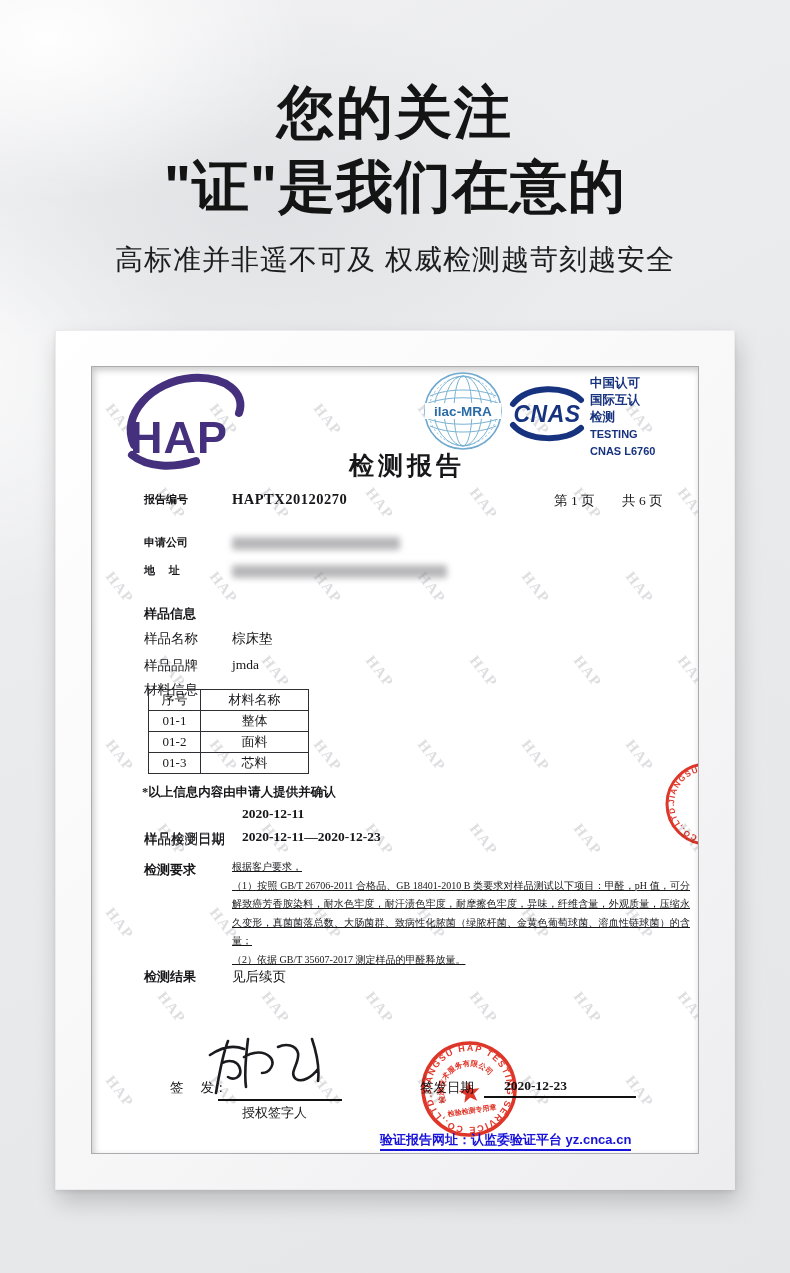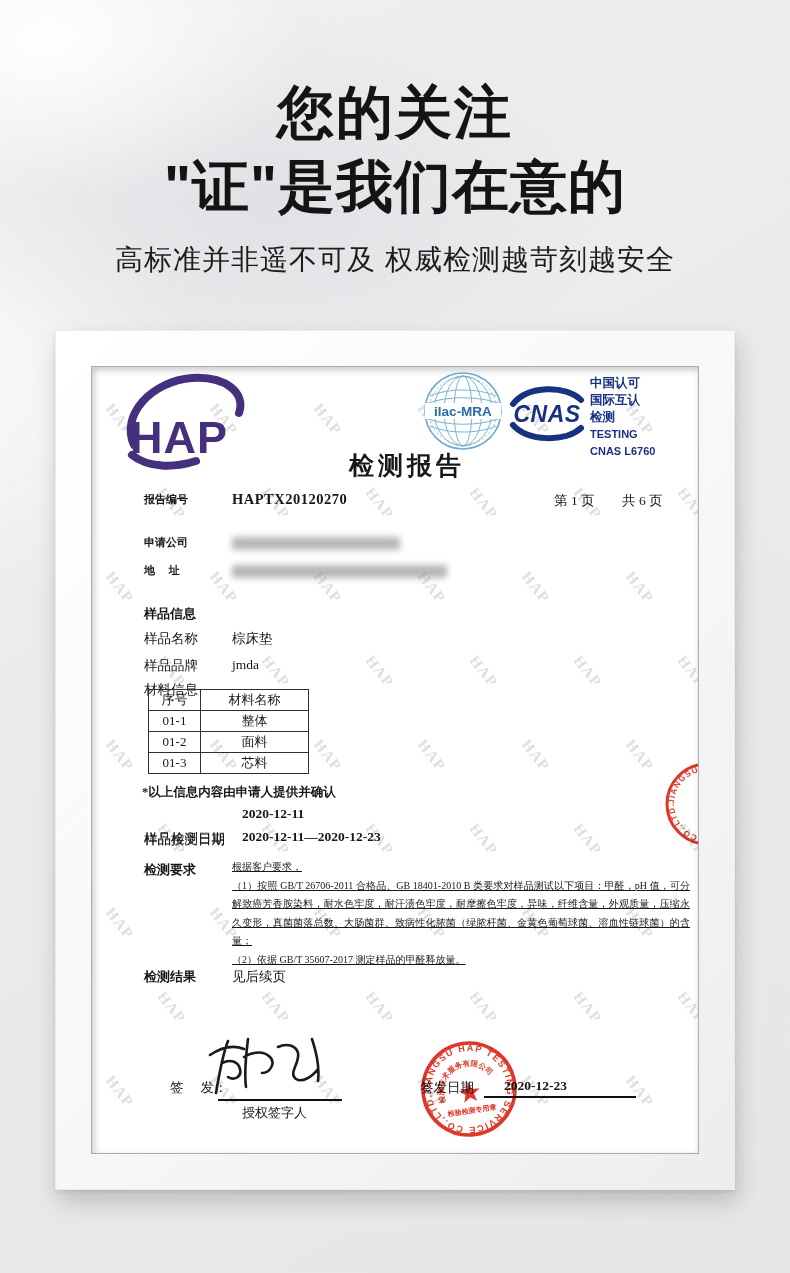--- a/index.html
+++ b/index.html
@@ -240,16 +240,17 @@
       <svg class="abs stamp" style="left:570px;top:392px;" width="90" height="90" viewBox="0 0 90 90">
         <defs>
             <path id="ring2" d="M12,45 a33,33 0 1 1 66,0 a33,33 0 1 1 -66,0"></path>
           </defs>
         <circle cx="45" cy="45" r="40" fill="none" stroke="#dd2517" stroke-width="3"></circle>
         <text font-family="Liberation Sans, sans-serif" font-size="8" font-weight="700" fill="#dd2517" letter-spacing="1.2">
           <textPath href="#ring2">JIANGSU HAP TESTING SERVICE CO.,LTD.</textPath>
         </text>
       </svg>
 
+      <a class="abs link" style="left:288px;top:764px;text-decoration:none;">验证报告网址：认监委验证平台 yz.cnca.cn</a>
 
     </div>
   </div>
 </div>
 
 </body></html>

